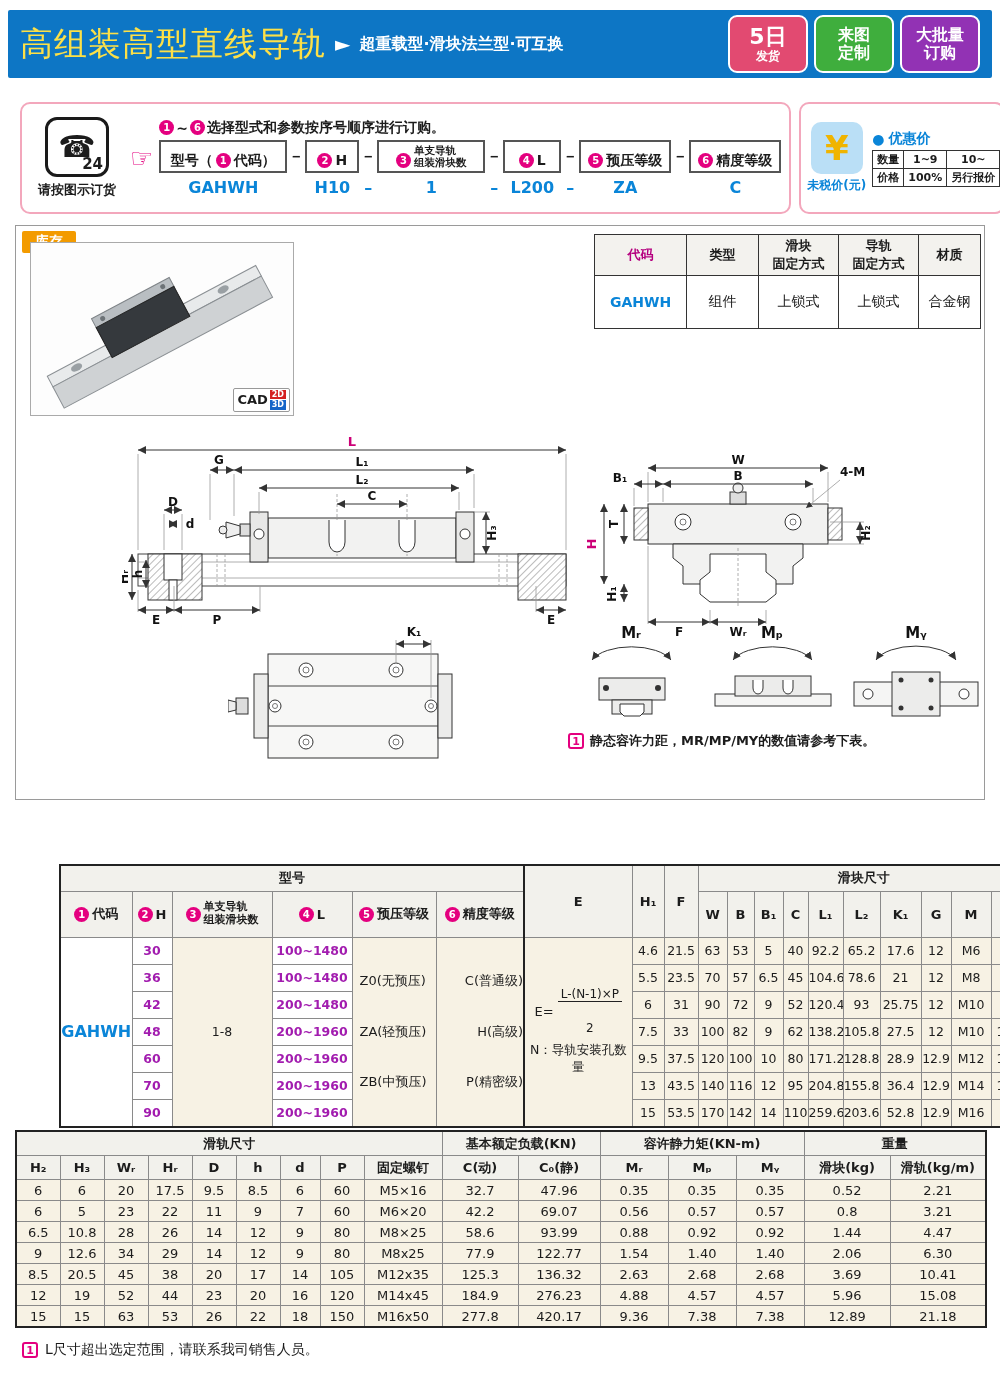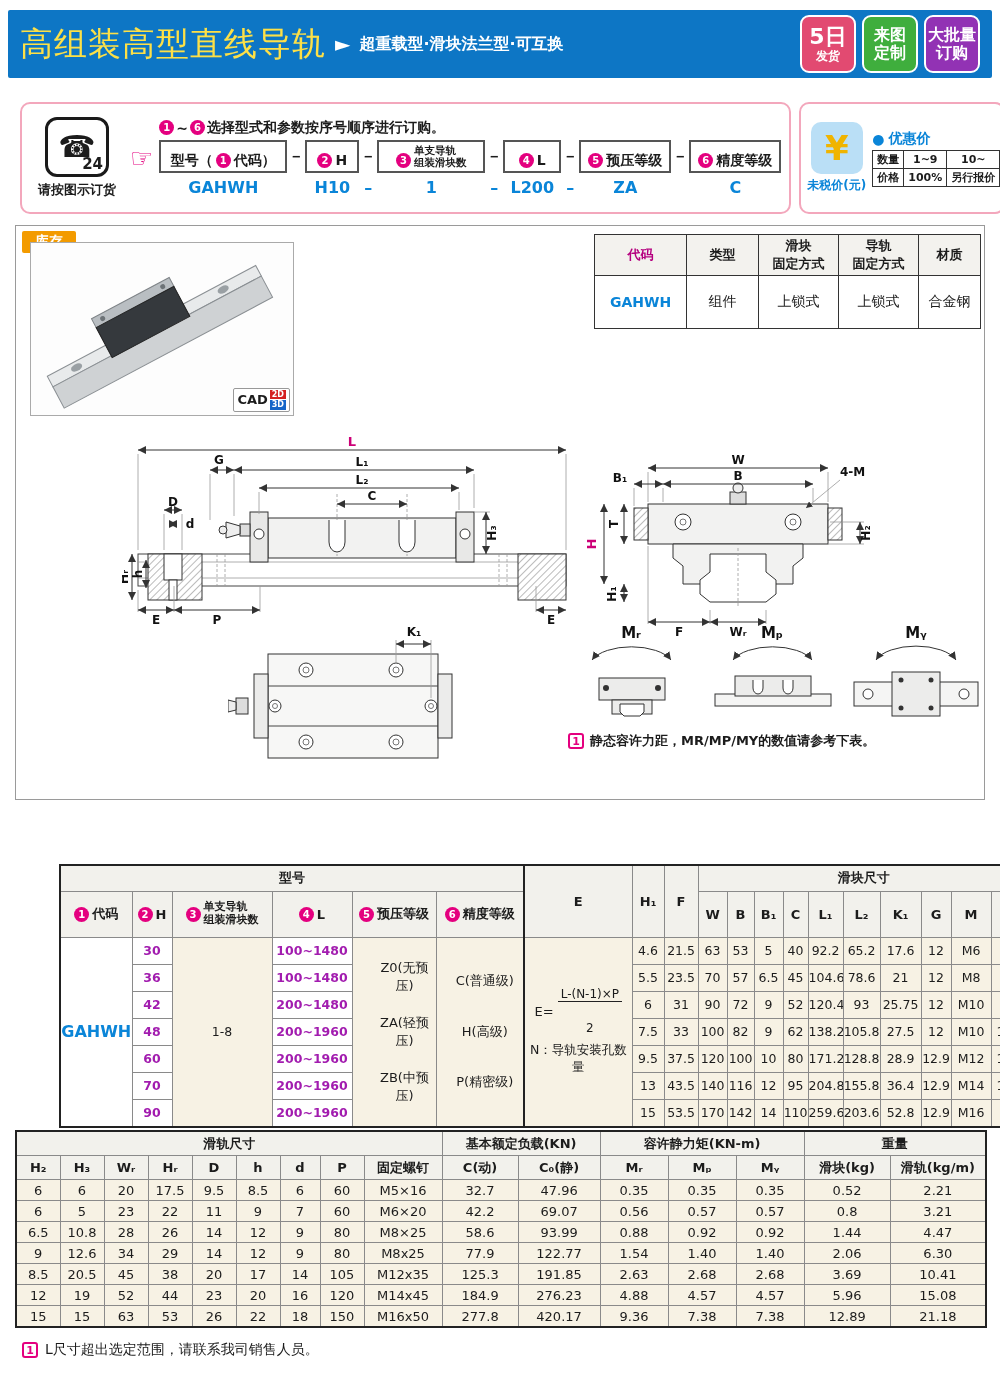--- a/index.html
+++ b/index.html
@@ -6,21 +6,21 @@
   .page{position:relative;width:1000px;height:1376px;background:#fff;overflow:hidden;
         font-family:"DejaVu Sans","Liberation Sans",sans-serif;color:#1c1c1c;}
 
   
   .banner{position:absolute;left:8px;top:10px;width:984px;height:68px;background:#0d76c5;
           display:flex;align-items:center;padding:0 12px;box-sizing:border-box;border-radius:2px;}
   .banner .title{color:#fde047;font-size:33px;font-weight:normal;letter-spacing:1px;white-space:nowrap;}
   .banner .arrow{color:#fff;font-size:20px;margin:0 9px;}
   .banner .subtitle{color:#fff;font-size:16px;font-weight:bold;white-space:nowrap;}
   .badges{margin-left:auto;display:flex;gap:6px;}
-  .badge{width:56px;height:58px;border:2px solid #fff;border-radius:9px;color:#fff;display:flex;
+  .badge{width:80px;height:58px;border:2px solid #fff;border-radius:9px;color:#fff;display:flex;
          flex-direction:column;align-items:center;justify-content:center;font-weight:bold;box-sizing:border-box;}
   .badge .t1{font-size:16px;line-height:1.15;white-space:nowrap;}
   .badge .t2{font-size:12px;line-height:1.15;white-space:nowrap;}
   .badge-pink{background:#e24a71;}  .badge-pink .t1{font-size:22px;}
   .badge-green{background:#3fae3d;} .badge-purple{background:#9232b4;}
 
   
   .order-row{position:absolute;left:20px;top:102px;width:960px;height:112px;display:flex;gap:8px;}
   .order-box{flex:1;border:2px solid #f3a7bc;border-radius:10px;display:flex;align-items:center;
              padding:6px 8px;box-sizing:border-box;gap:6px;background:#fff;}
@@ -94,22 +94,22 @@
   .spec-table th,.spec-table td{border:1px solid #8a8a8a;text-align:center;padding:0;overflow:hidden;}
   .spec-table th{background:#f2f1ec;font-weight:bold;font-size:13px;}
   .spec-table td{background:#f7f2e4;height:26px;}
   .spec-table .grow1{height:26px;} .spec-table .grow2{height:46px;}
   .wcell{background:#fff !important;}
   .hv{color:#a21caf;font-weight:bold;}
   .heavy-r{border-right:2px solid #222 !important;}
   .spec-code{color:#0a85d8;font-weight:bold;font-size:16px;}
   .hflex{display:flex;align-items:center;justify-content:center;gap:3px;}
   .two-line{white-space:pre-line;font-size:11px;line-height:1.15;text-align:left;}
-  .stack{display:flex;flex-direction:column;justify-content:space-evenly;height:184px;align-items:flex-start;padding-left:21px;font-size:13px;}
-  .stack.mid{align-items:center;padding-left:10px;}
+  .stack{display:flex;flex-direction:column;justify-content:space-evenly;height:184px;align-items:flex-start;padding-left:7px;font-size:13px;}
+  .stack.mid{align-items:flex-end;padding-left:10px;}
   .ecol{vertical-align:middle;}
   .formula{display:flex;align-items:center;justify-content:center;gap:4px;font-size:13px;font-weight:normal;}
   .frac{display:inline-flex;flex-direction:column;align-items:center;font-size:12px;line-height:1.2;gap:19px;}
   .frac .fn{border-bottom:1px solid #222;padding:0 3px;}
   .fnote{font-size:12.5px;margin-top:7px;}
 
   
   .rail-table{position:absolute;left:15px;top:1130px;width:970px;border-collapse:collapse;table-layout:fixed;
               font-size:13px;border:2px solid #222;}
   .rail-table th,.rail-table td{border:1px solid #8a8a8a;text-align:center;padding:0;overflow:hidden;}
@@ -818,21 +818,21 @@
       <td>8.5</td>
           <td>20.5</td>
           <td>45</td>
           <td>38</td>
           <td>20</td>
           <td>17</td>
           <td>14</td>
           <td>105</td>
           <td>M12x35</td>
           <td>125.3</td>
-          <td>191.85</td>
+          <td>136.32</td>
           <td>2.63</td>
           <td>2.68</td>
           <td>2.68</td>
           <td>3.69</td>
           <td>10.41</td>
     </tr>
     <tr>
       <td>12</td>
           <td>19</td>
           <td>52</td>

